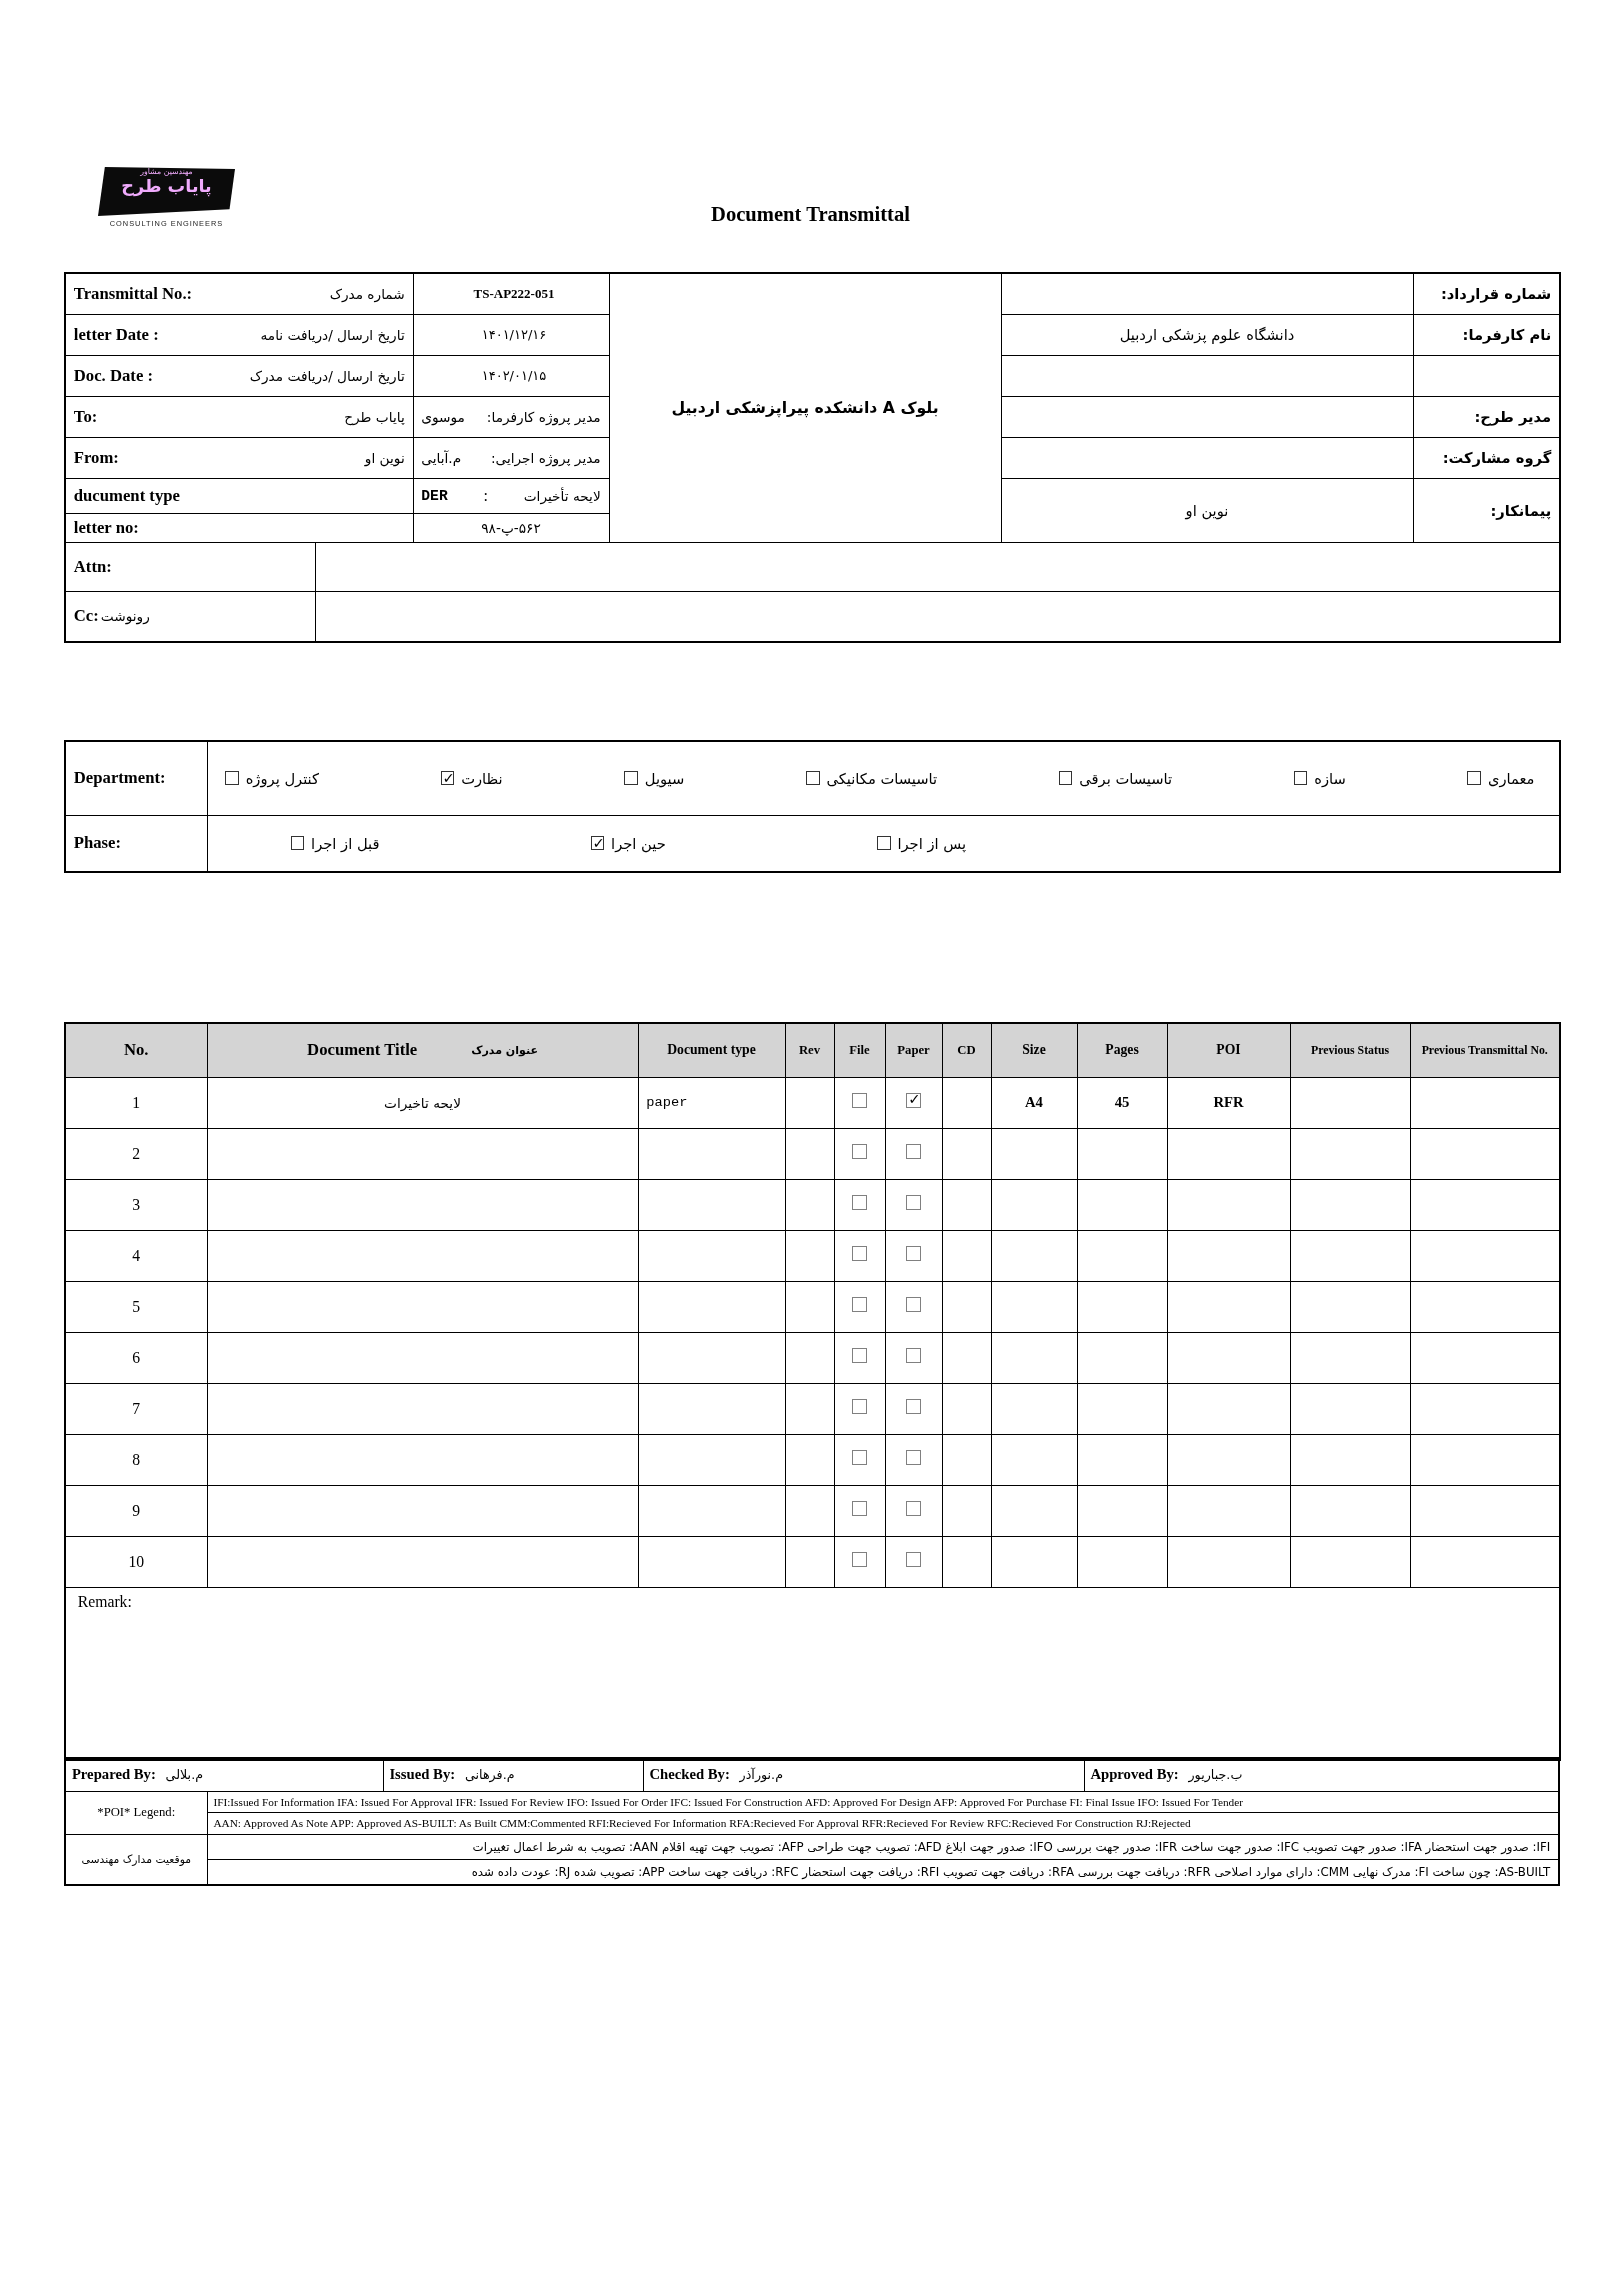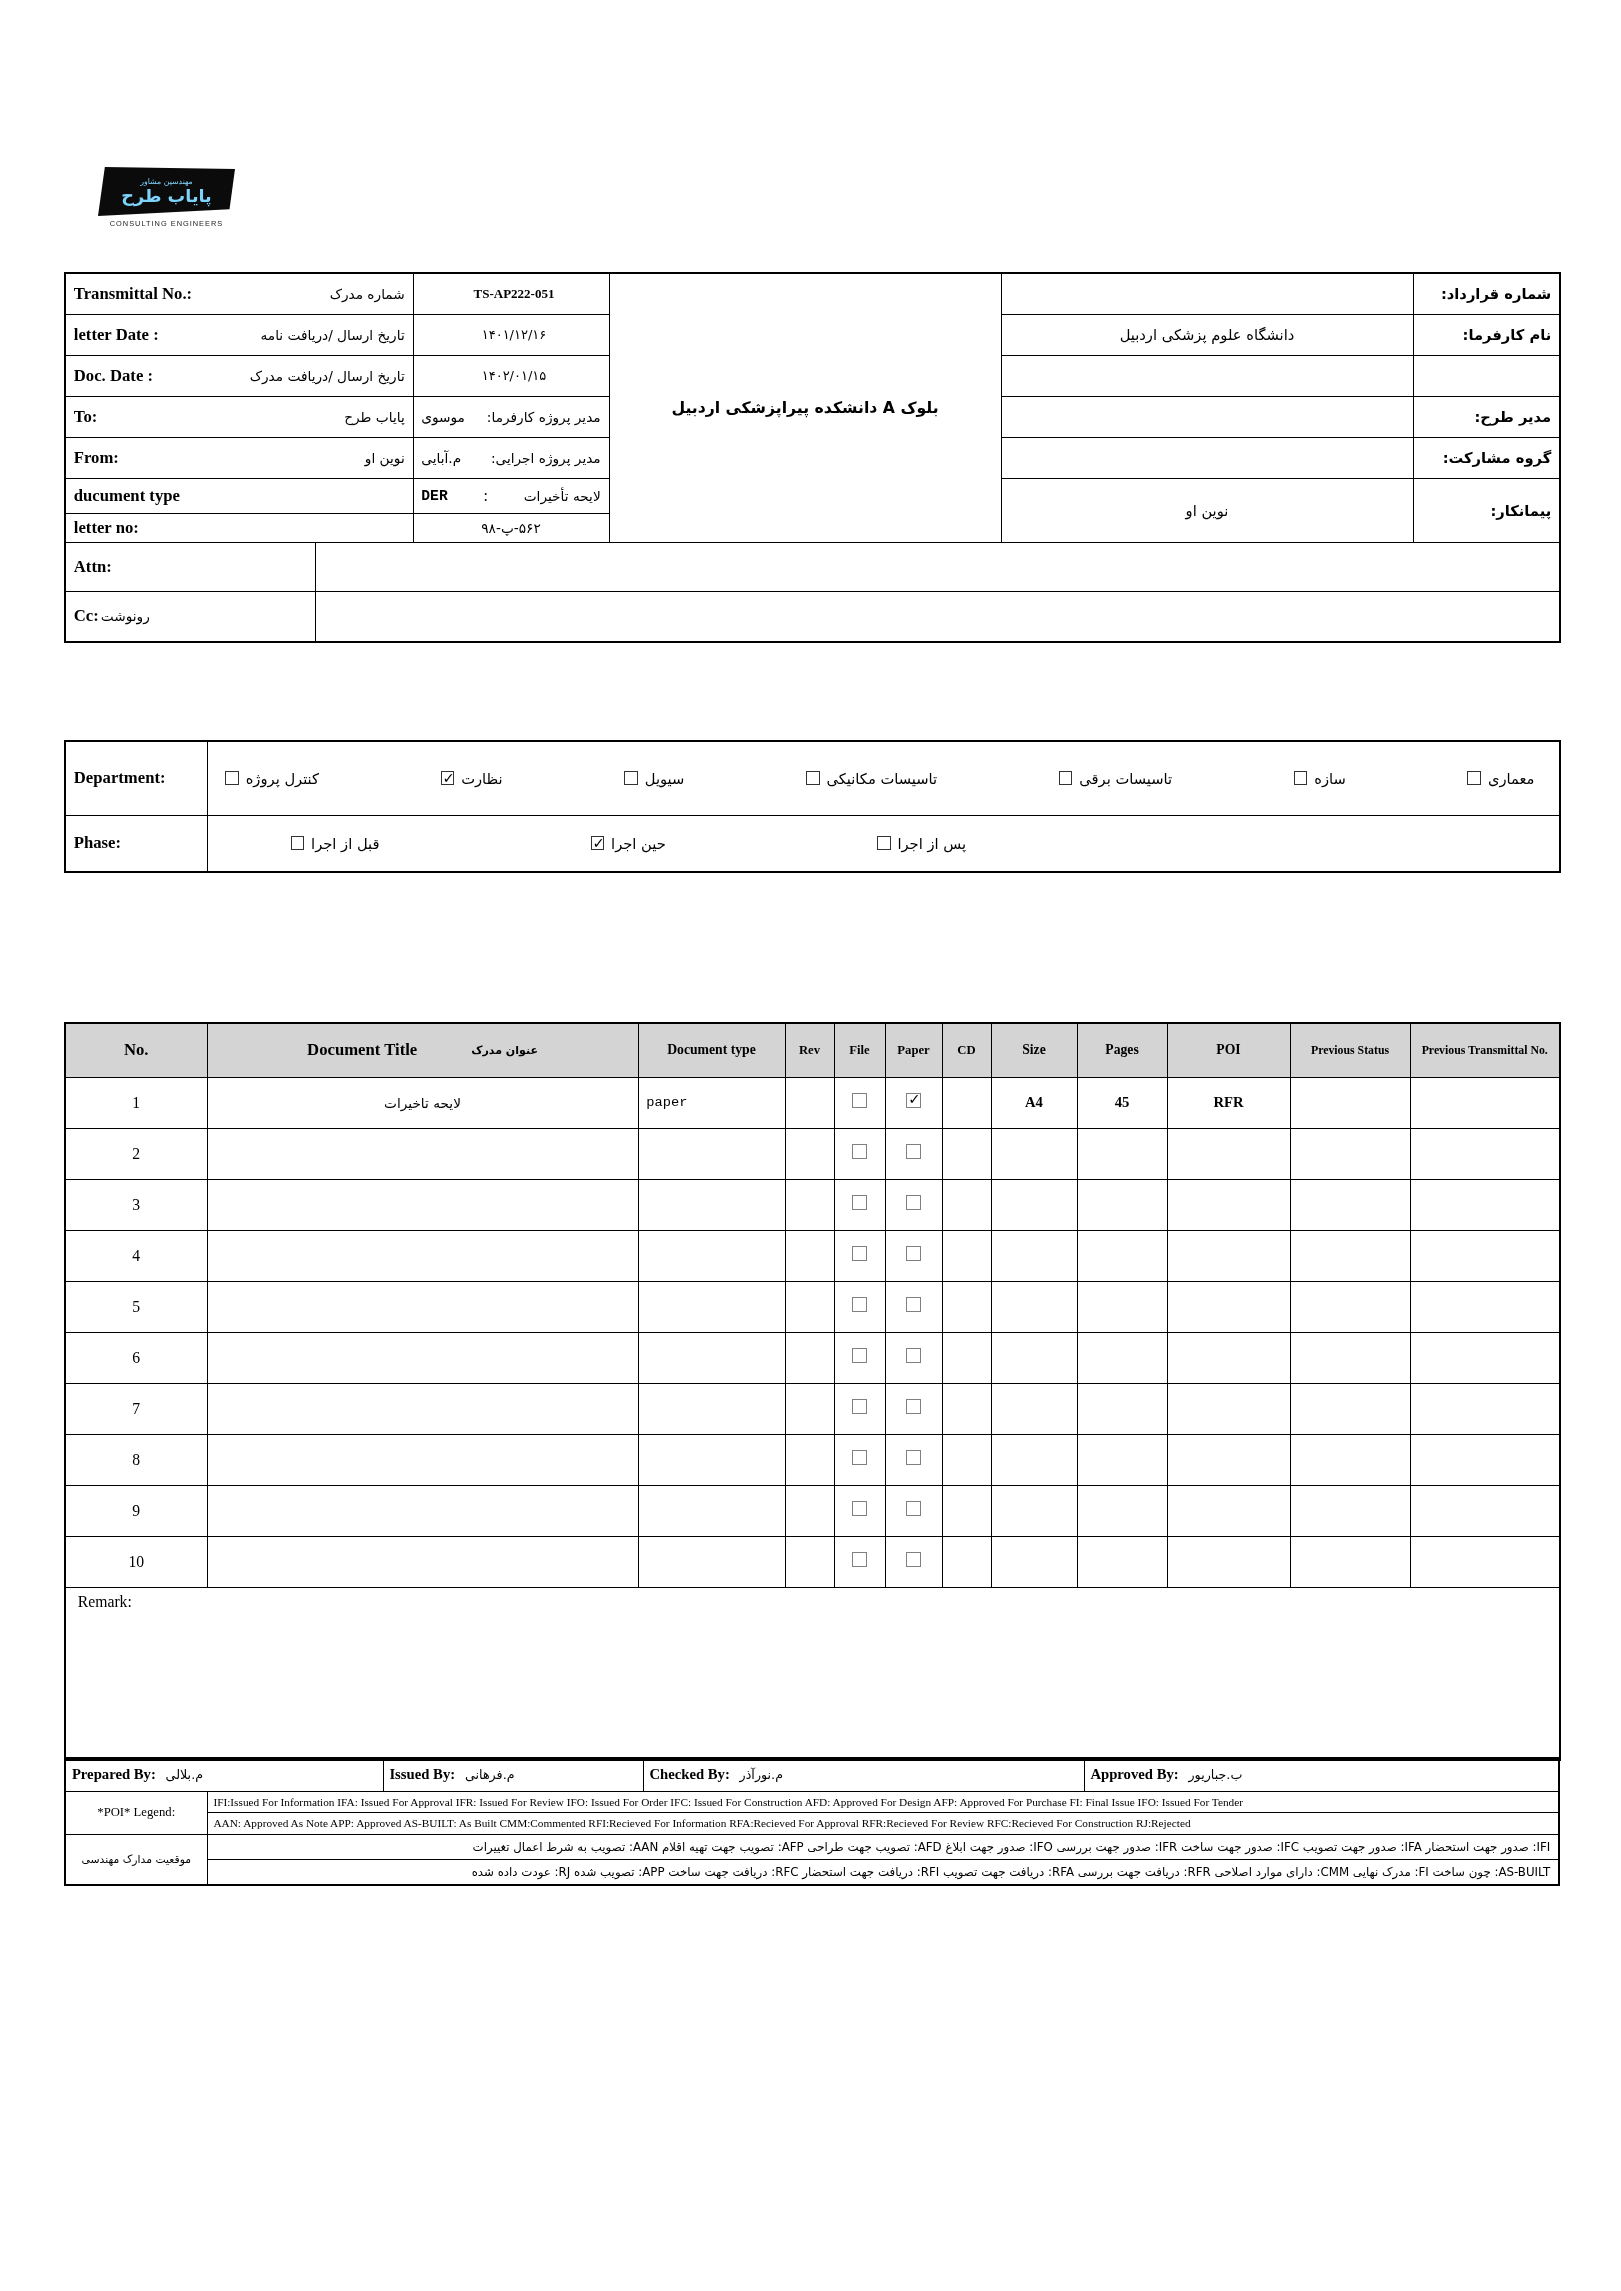--- a/index.html
+++ b/index.html
@@ -7,23 +7,23 @@
   html,body { background:#ffffff; }
   .page { position:relative; width:1621px; height:2292px; background:#fff;
           font-family:"Liberation Serif","DejaVu Serif",serif; color:#000; overflow:hidden; }
   .fa { font-family:"DejaVu Sans", sans-serif; }
   .mono { font-family:"Liberation Mono","DejaVu Sans Mono",monospace; }
   .b { font-weight:bold; }
   .ctr { text-align:center; }
 
   
   .logo { position:absolute; left:98px; top:167px; width:137px; }
-  .logo-flag { width:137px; height:49px; background:#0b0b0b; color:#7dd3fc;
+  .logo-flag { width:137px; height:49px; background:#0b0b0b; color:#f0abfc;
                clip-path:polygon(5% 0, 100% 4%, 96% 86%, 0 100%);
-               display:flex; flex-direction:column; align-items:center; justify-content:center; }
+               display:flex; flex-direction:column; align-items:center; justify-content:flex-start; }
   .logo-top { font-size:7.8px; }
   .logo-name { font-size:17.6px; font-weight:bold; }
   .logo-sub { margin-top:2.9px; text-align:center; font-family:"Liberation Sans",sans-serif;
               font-size:7.4px; letter-spacing:1px; color:#222; }
   .title { position:absolute; left:0; right:0; top:203px; text-align:center;
            font-size:20.6px; font-weight:bold; }
 
   
   table { border-collapse:collapse; table-layout:fixed; position:absolute; left:64px;
           border:2px solid #000; }
@@ -85,20 +85,21 @@
 <div class="page">
 
   <div class="logo">
     <div class="logo-flag">
       <div class="logo-top fa">مهندسین مشاور</div>
       <div class="logo-name fa">پایاب طرح</div>
     </div>
     <div class="logo-sub">CONSULTING ENGINEERS</div>
   </div>
 
+  <div class="title">Document Transmittal</div>
 
   <table class="t1">
     <colgroup>
       <col style="width:250px">
         <col style="width:98px">
         <col style="width:196px">
       <col style="width:392px">
         <col style="width:412px">
         <col style="width:147px">
     </colgroup>

